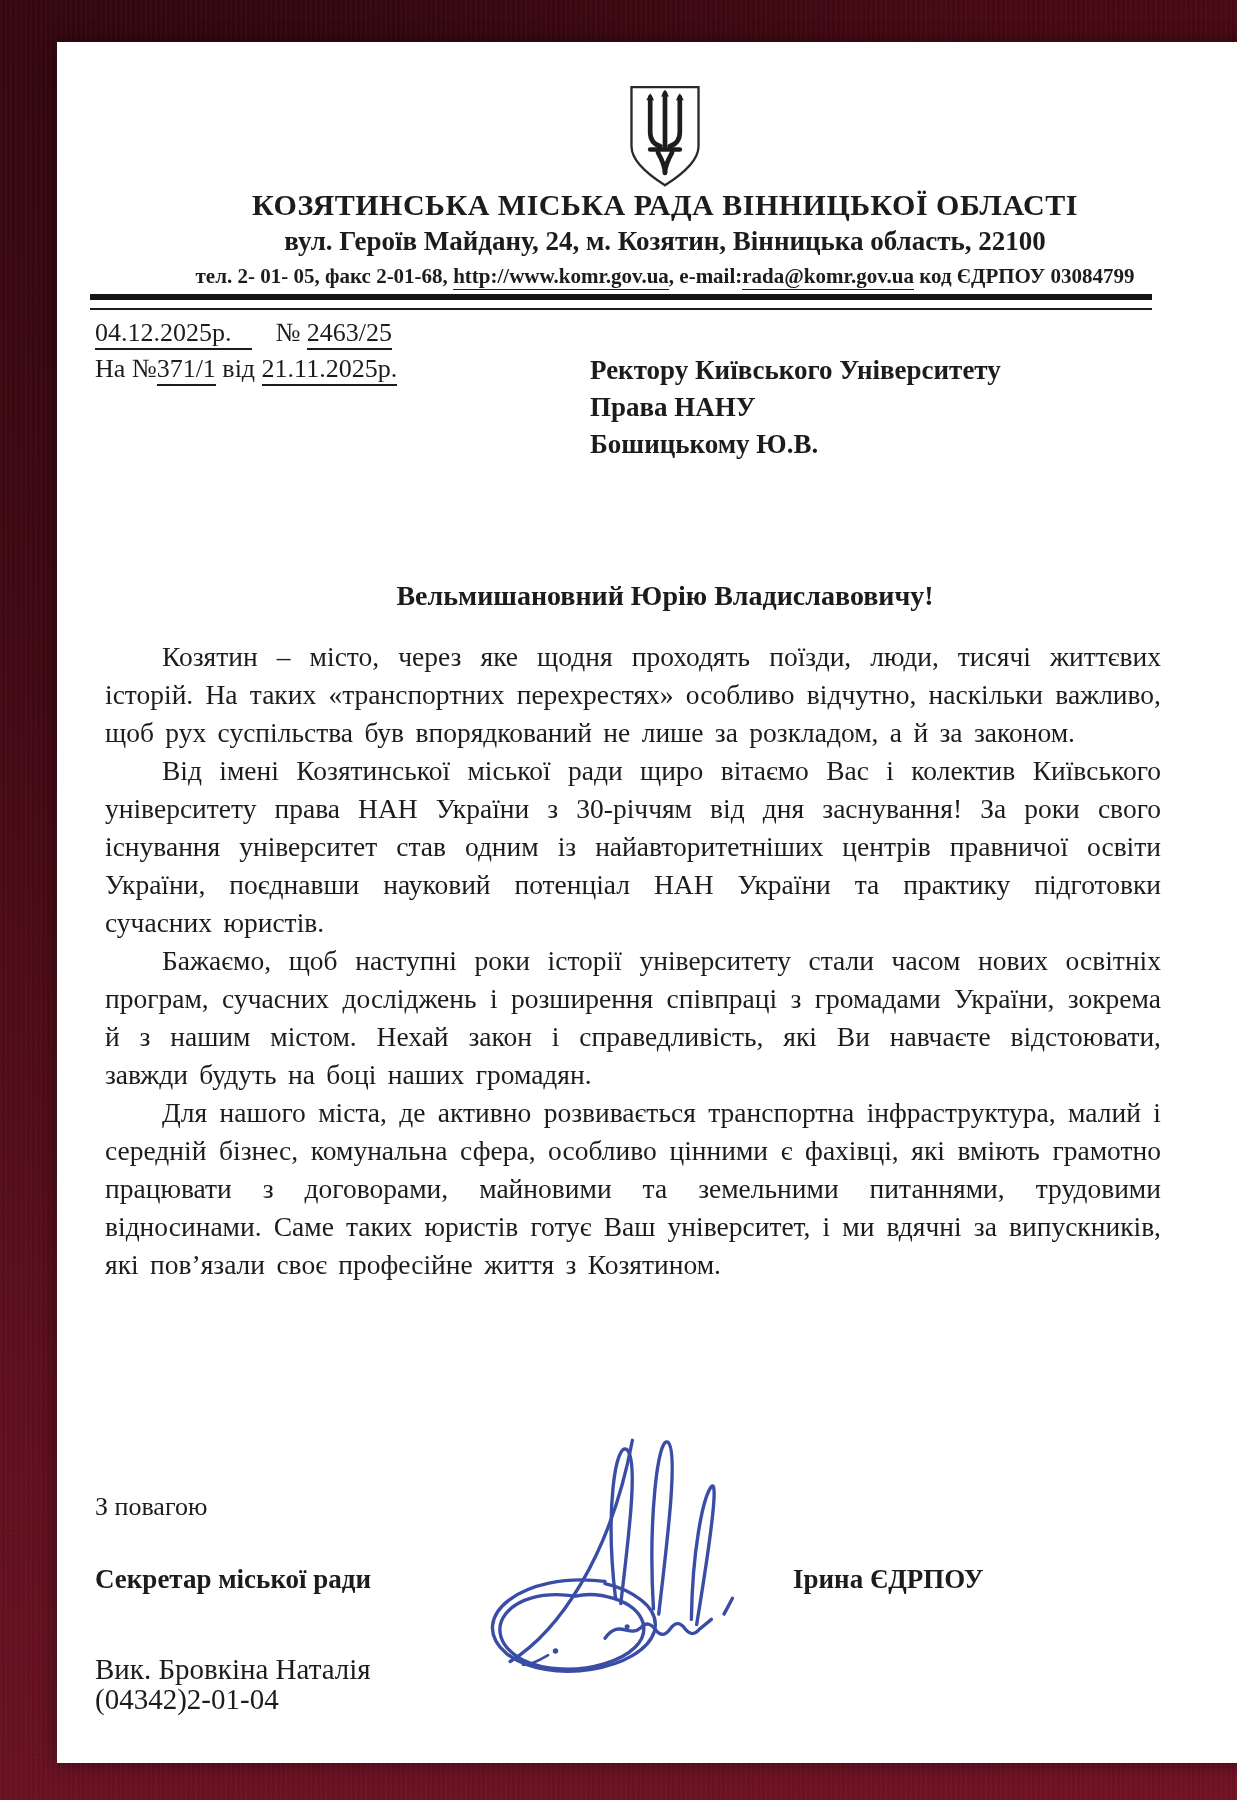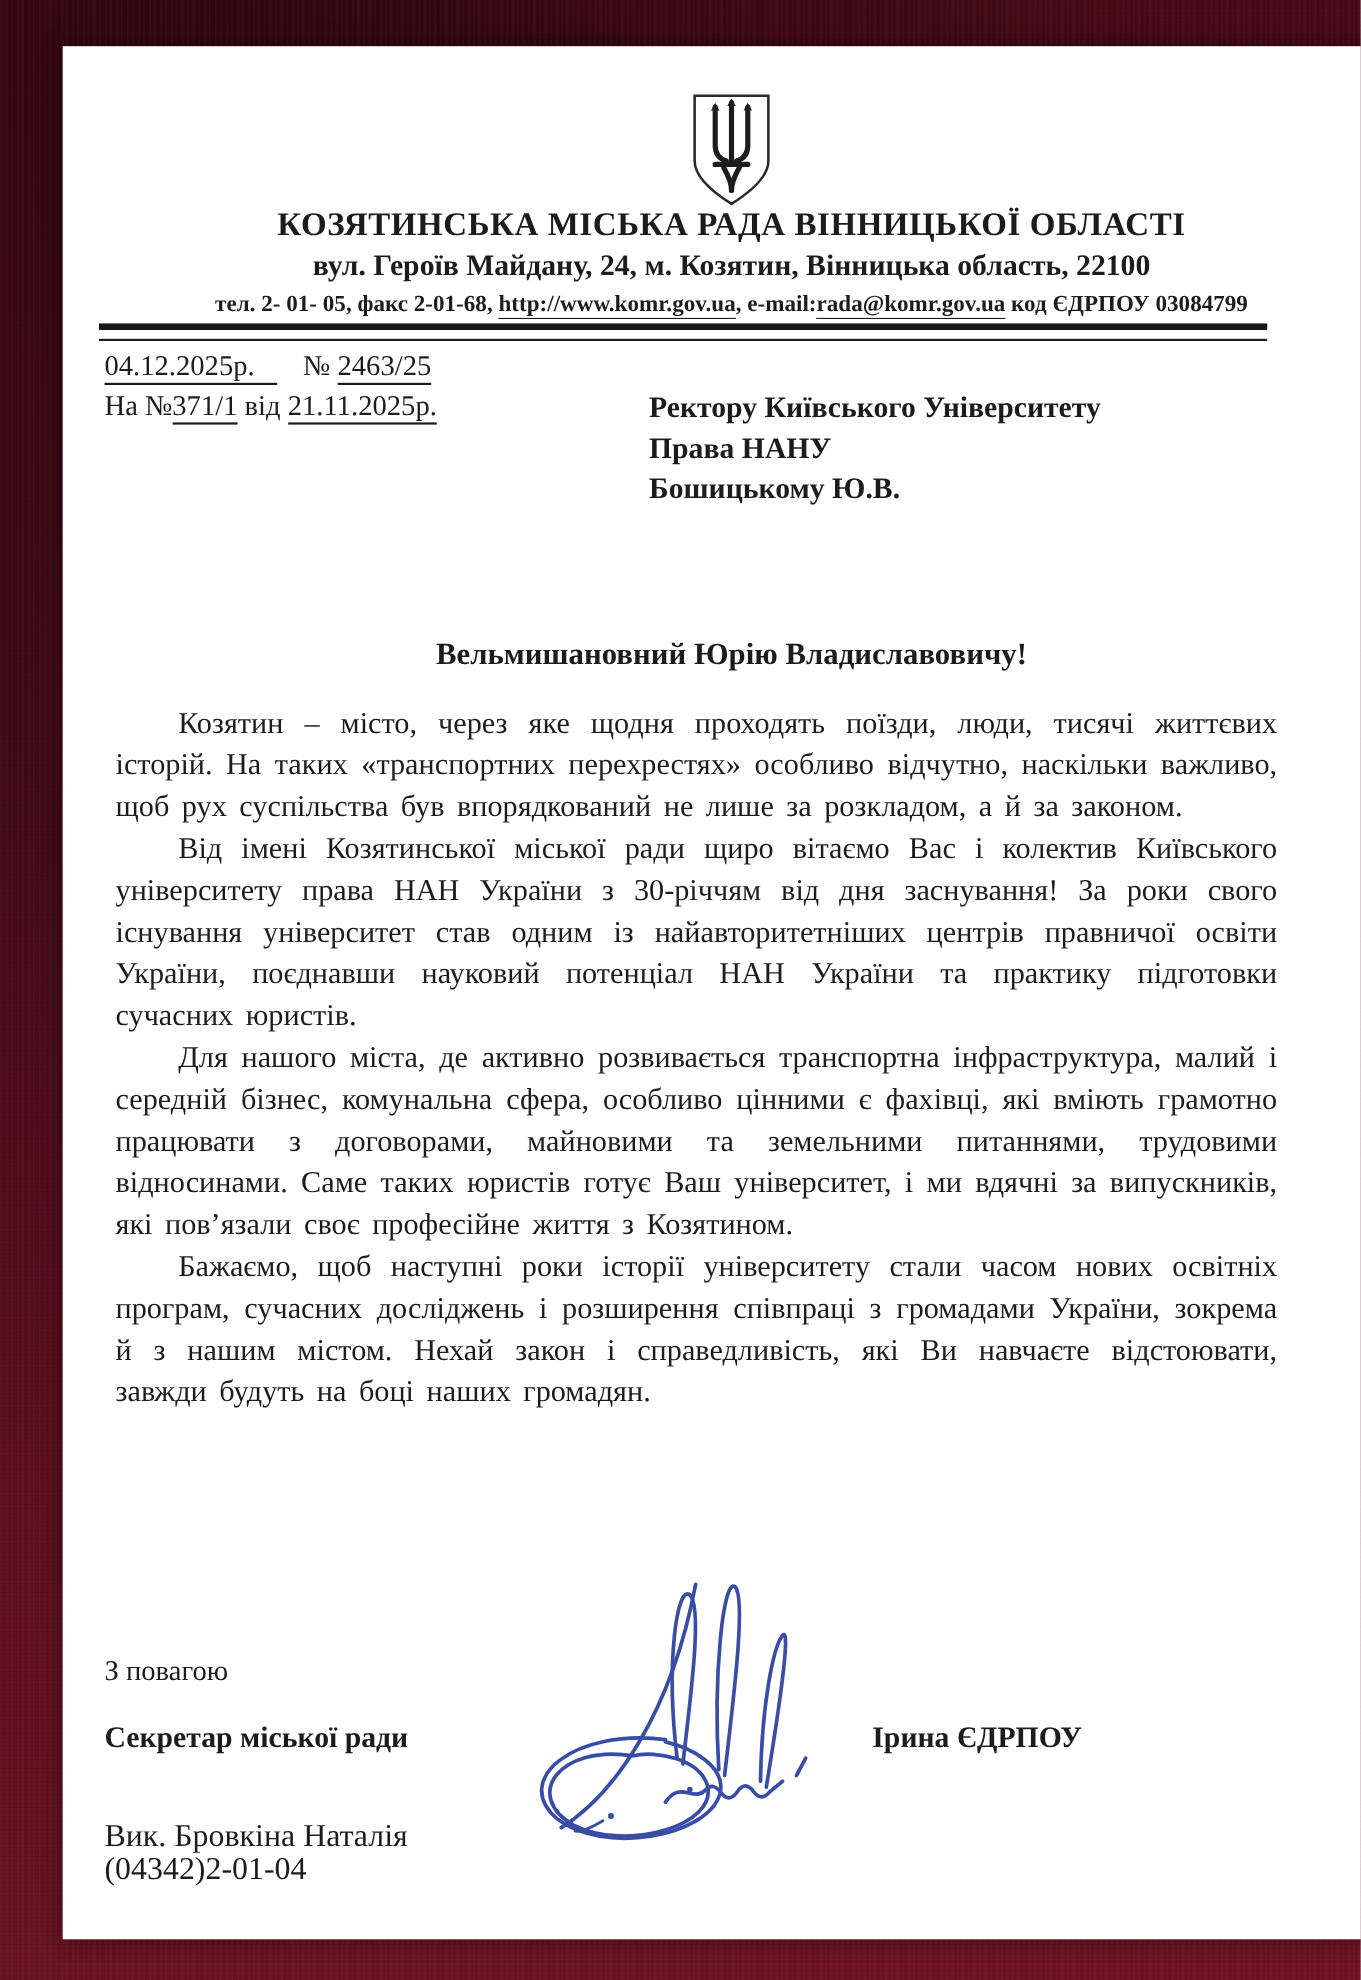--- a/index.html
+++ b/index.html
@@ -29,21 +29,21 @@
   .contact .u{border-bottom-width:1.5px;text-align:right;}
   .rule-thick{top:252px;left:33px;width:1062px;height:6px;background:#161616;}
   .rule-thin{top:266px;left:33px;width:1062px;height:2px;background:#1c1c1c;}
   .refline{left:38px;font-size:26px;}
   .ref1{top:276px;}
   .ref2{top:312px;}
   .recipient{left:533px;top:310px;font-size:27px;font-weight:bold;line-height:37px;}
   .salutation{top:538px;font-size:28px;}
   .bodytext{left:48px;top:596px;width:1056px;font-size:27.5px;line-height:38px;text-align:justify;word-spacing:4.5px;}
   .bodytext p{margin:0;text-indent:57px;}
-  .closing{left:38px;top:1450px;font-size:26px;margin-top:12px;}
+  .closing{left:38px;top:1450px;font-size:26px;}
   .signer-title{left:38px;top:1522px;font-size:27px;}
   .signer-name{left:736px;top:1522px;font-size:27px;}
   .executor{left:38px;top:1612px;font-size:29px;line-height:30px;}
   .emblem{left:50%;transform:translateX(-50%);top:42px;width:78px;height:106px;}
   .signature{left:390px;top:1368px;width:316px;height:286px;z-index:5;}
 </style>
 </head>
 <body>
 
 <div class="page">
@@ -77,22 +77,22 @@
     <div>Ректору Київського Університету</div>
     <div>Права НАНУ</div>
     <div>Бошицькому Ю.В.</div>
   </div>
 
   <div class="abs center salutation b">Вельмишановний Юрію Владиславовичу!</div>
 
   <div class="abs bodytext">
     <p>Козятин – місто, через яке щодня проходять поїзди, люди, тисячі життєвих історій. На таких «транспортних перехрестях» особливо відчутно, наскільки важливо, щоб рух суспільства був впорядкований не лише за розкладом, а й за законом.</p>
     <p>Від імені Козятинської міської ради щиро вітаємо Вас і колектив Київського університету права НАН України з 30-річчям від дня заснування! За роки свого існування університет став одним із найавторитетніших центрів правничої освіти України, поєднавши науковий потенціал НАН України та практику підготовки сучасних юристів.</p>
+    <p>Бажаємо, щоб наступні роки історії університету стали часом нових освітніх програм, сучасних досліджень і розширення співпраці з громадами України, зокрема й з нашим містом. Нехай закон і справедливість, які Ви навчаєте відстоювати, завжди будуть на боці наших громадян.</p>
     <p>Для нашого міста, де активно розвивається транспортна інфраструктура, малий і середній бізнес, комунальна сфера, особливо цінними є фахівці, які вміють грамотно працювати з договорами, майновими та земельними питаннями, трудовими відносинами. Саме таких юристів готує Ваш університет, і ми вдячні за випускників, які пов’язали своє професійне життя з Козятином.</p>
-    <p>Бажаємо, щоб наступні роки історії університету стали часом нових освітніх програм, сучасних досліджень і розширення співпраці з громадами України, зокрема й з нашим містом. Нехай закон і справедливість, які Ви навчаєте відстоювати, завжди будуть на боці наших громадян.</p>
   </div>
 
   <div class="abs closing">З повагою</div>
   <div class="abs signer-title b">Секретар міської ради</div>
   <div class="abs signer-name b">Ірина ЄДРПОУ</div>
 
   <div class="abs signature">
     <svg viewBox="0 0 300 270" width="316" height="286" aria-hidden="true">
       <g fill="none" stroke="#3a4da6" stroke-width="3.2" stroke-linecap="round">
         <path d="M60 238 C105 210 155 140 176 28"></path>

